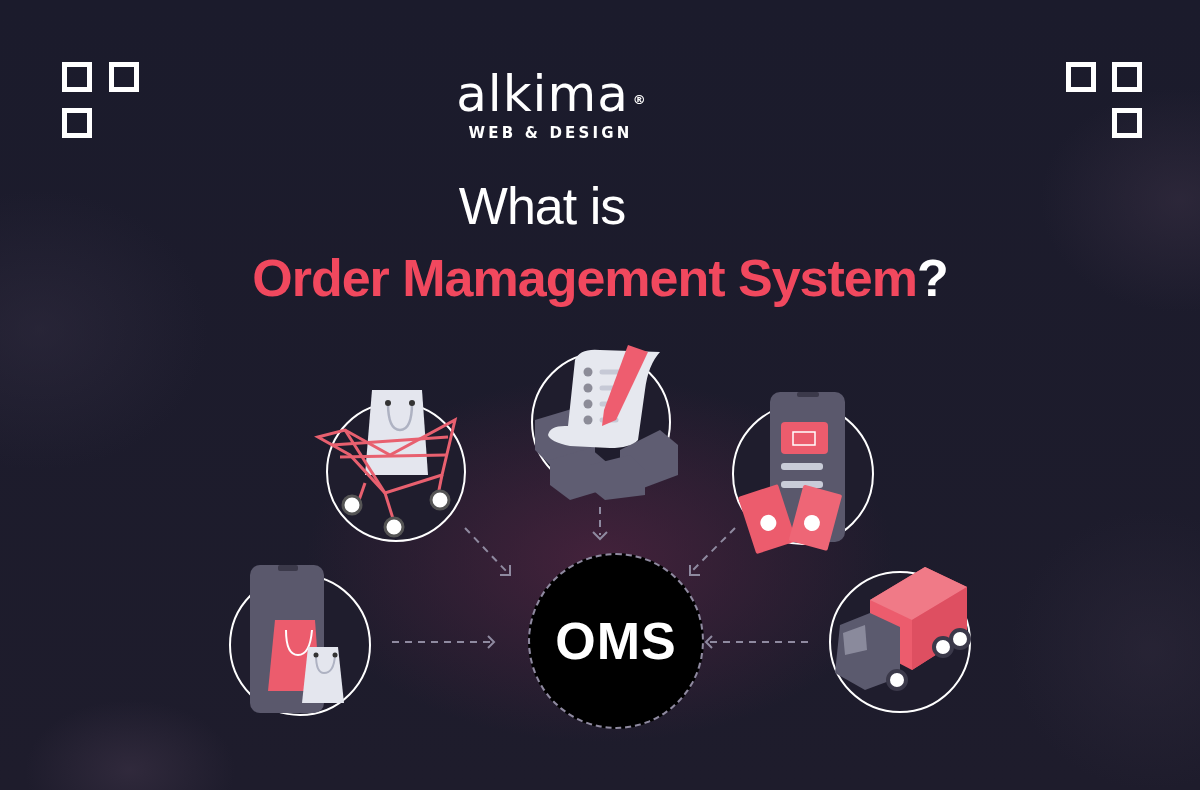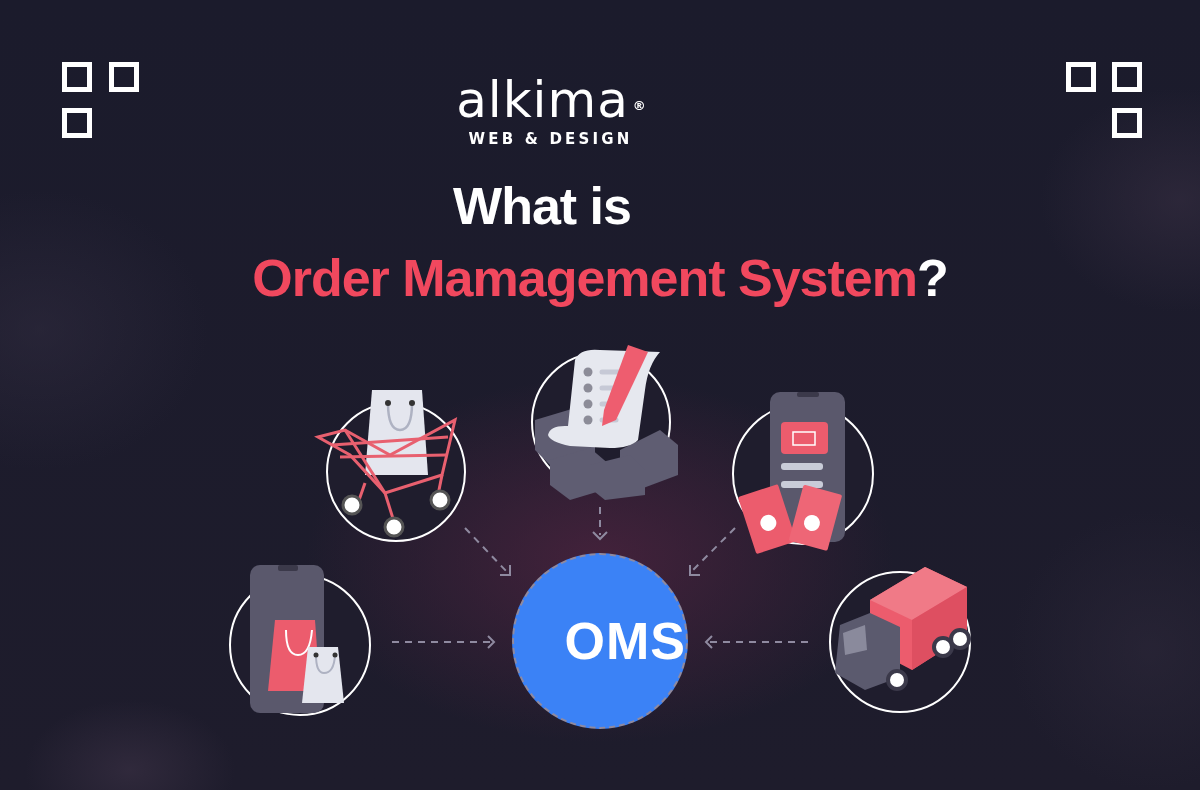--- a/index.html
+++ b/index.html
@@ -7,34 +7,34 @@
     background:#1b1b2b;font-family:"DejaVu Sans","Liberation Sans",sans-serif;}
   .bg{position:absolute;inset:0;
     background:
       radial-gradient(ellipse 420px 260px at 600px 560px, rgba(80,36,64,0.75), rgba(60,30,55,0.0) 70%),
       radial-gradient(ellipse 200px 160px at 1180px 200px, rgba(60,50,70,0.5), rgba(0,0,0,0) 70%),
       radial-gradient(ellipse 240px 200px at 40px 330px, rgba(50,45,65,0.5), rgba(0,0,0,0) 70%),
       radial-gradient(ellipse 150px 100px at 130px 770px, rgba(60,50,70,0.6), rgba(0,0,0,0) 70%),
       radial-gradient(ellipse 200px 200px at 1150px 650px, rgba(45,40,58,0.6), rgba(0,0,0,0) 70%),
       linear-gradient(#1b1b2c, #1e1c2c);}
   .sq{position:absolute;width:20px;height:20px;border:5px solid #fff;box-sizing:content-box;}
-  .logo{position:absolute;left:0;width:1085px;top:68px;text-align:center;color:#fff;}
+  .logo{position:absolute;left:0;width:1085px;top:62px;text-align:center;color:#fff;}
   .logo-word{font-family:"DejaVu Sans",sans-serif;font-size:50px;font-weight:normal;letter-spacing:1px;line-height:64px;display:inline-block;position:relative;}
   .logo-reg{position:absolute;right:-18px;top:6px;font-size:13px;font-weight:bold;}
   .logo-sub{display:block;font-size:15px;font-weight:bold;letter-spacing:3.2px;margin-top:-2px;padding-left:16px;}
   .title1{position:absolute;left:0;width:1084px;top:176px;text-align:center;color:#fff;
-    font-family:"Liberation Sans",sans-serif;font-weight:bold;font-size:52px;letter-spacing:-1px;}
+    font-family:"Liberation Sans",sans-serif;font-weight:normal;font-size:52px;letter-spacing:-1px;}
   .title2{position:absolute;left:0;width:1200px;top:240px;text-align:center;color:#f1485e;
     font-family:"Liberation Sans",sans-serif;font-weight:bold;font-size:52px;letter-spacing:-1px;margin-top:8px;}
   .title2 .q{color:#fff;}
   .circle{position:absolute;border:2px solid #fff;border-radius:50%;box-sizing:border-box;background:#1f1d2d;}
   .icon{position:absolute;overflow:visible;}
-  .oms{position:absolute;left:512px;top:553px;width:176px;height:176px;border-radius:50%;
-    border:2px dashed #8f8aa0;background:#3b82f6;box-sizing:border-box;
-    display:flex;align-items:center;justify-content:flex-end;}
+  .oms{position:absolute;left:528px;top:553px;width:176px;height:176px;border-radius:50%;
+    border:2px dashed #8f8aa0;background:#000000;box-sizing:border-box;
+    display:flex;align-items:center;justify-content:center;}
   .oms span{color:#fff;font-family:"Liberation Sans",sans-serif;font-weight:bold;font-size:52px;letter-spacing:1px;}
   svg.arrows{position:absolute;left:0;top:0;}
 </style>
 </head>
 <body>
 
 <div class="bg"></div>
 
 <div>
   <div class="sq" style="left:62px;top:62px;"></div>

